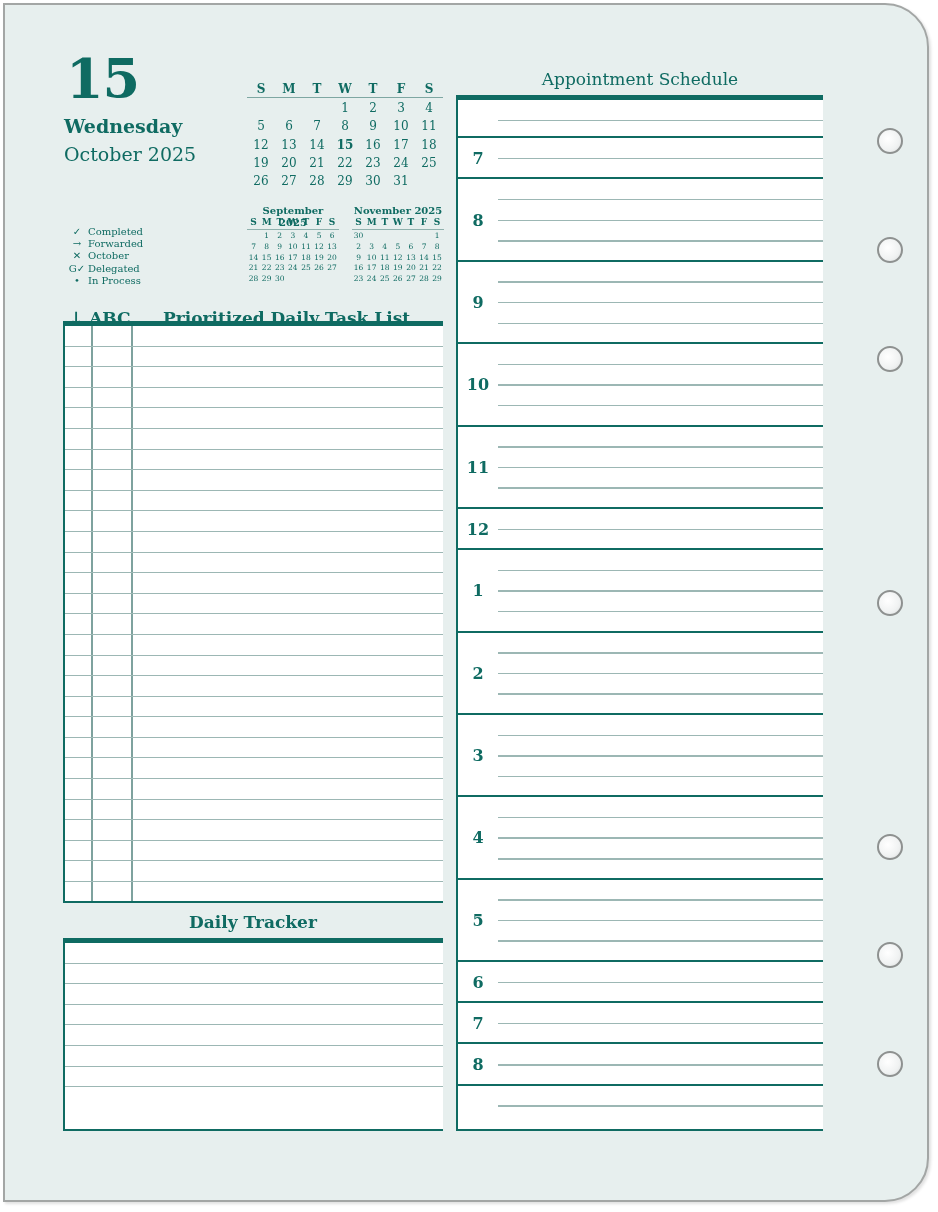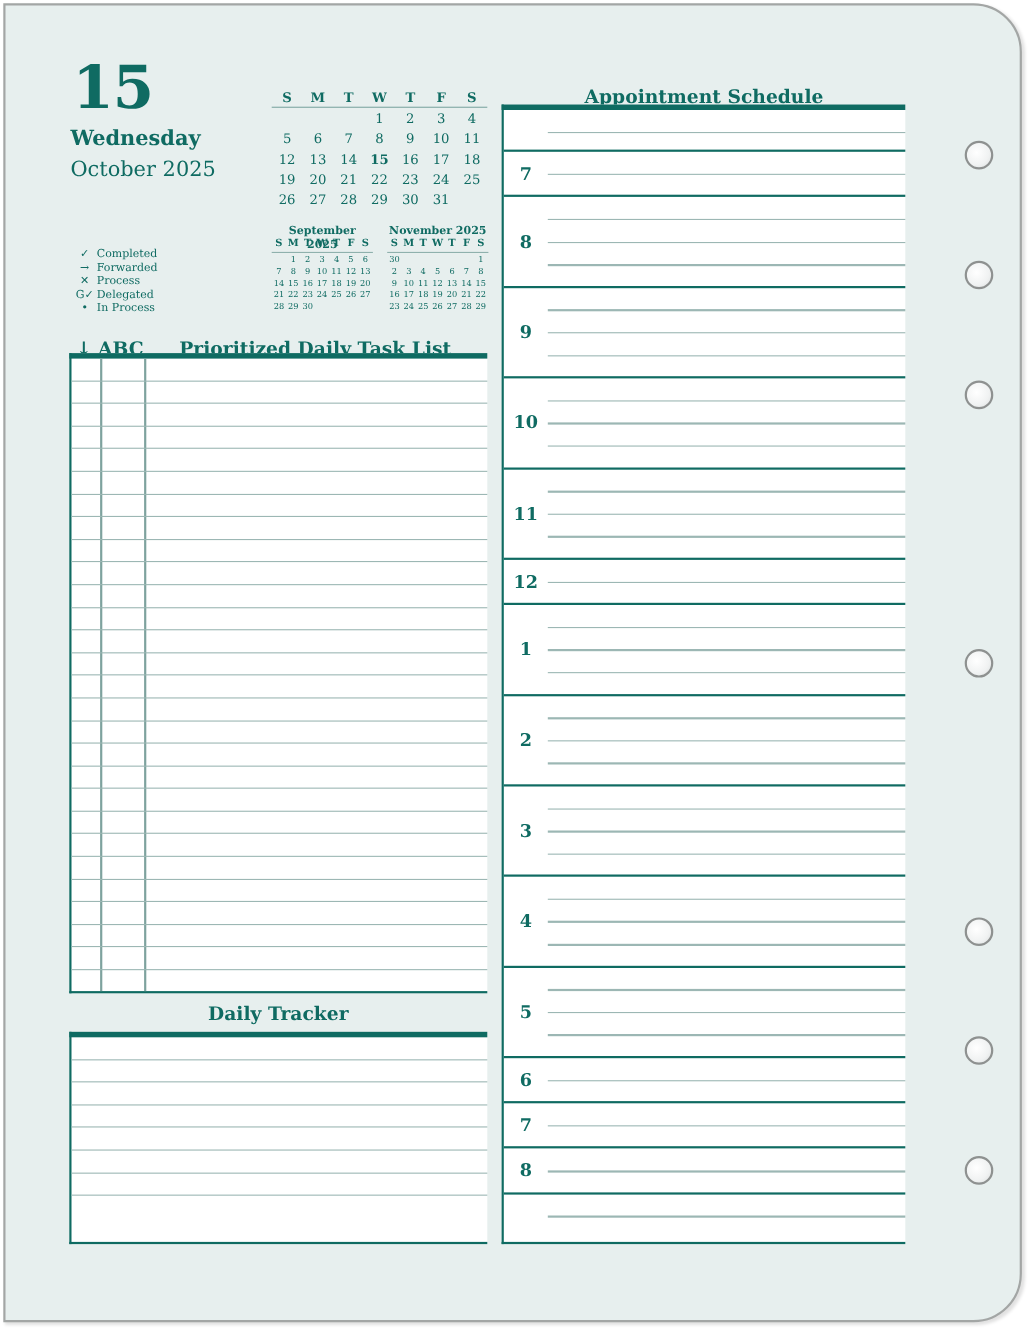--- a/index.html
+++ b/index.html
@@ -39,21 +39,21 @@
   .task-row:last-child { border-bottom:none; }
   .vcol { position:absolute; top:0; bottom:0; width:1.5px; background:#7ea29e; }
 
   .tracker-title { position:absolute; left:63px; top:912px; width:380px; text-align:center; font-size:17px; font-weight:bold; }
   .tracker-box { position:absolute; left:63px; top:938px; width:380px; height:193px; background:#ffffff;
                  border-top:5px solid #0f6b62; border-left:2px solid #0f6b62; border-bottom:2px solid #0f6b62; box-sizing:border-box; }
   .tracker-sub { height:22px; line-height:22px; font-size:10px; font-weight:bold; text-align:center; border-bottom:2px solid #0f6b62; box-sizing:border-box; }
   .tracker-row { height:20.6px; border-bottom:1.5px solid #9cb7b4; box-sizing:border-box; }
   .tracker-row:last-child { border-bottom:none; }
 
-  .appt-title { position:absolute; left:457px; top:69px; width:366px; text-align:center; font-size:17px; font-weight:bold;margin-top:10px; }
+  .appt-title { position:absolute; left:457px; top:69px; width:366px; text-align:center; font-size:17px; font-weight:normal; }
   .appt-box { position:absolute; left:456px; top:95px; width:367px; height:1036px; background:#ffffff;
               border-top:5px solid #0f6b62; border-left:2px solid #0f6b62; border-bottom:2px solid #0f6b62; box-sizing:border-box; }
   .slot { position:relative; border-bottom:2px solid #0f6b62; box-sizing:border-box; }
   .slot:last-child { border-bottom:none; }
   .slot .hr { position:absolute; left:0; width:40px; text-align:center; font-size:16px; font-weight:bold; top:50%; transform:translateY(-50%); }
   .slot .ln { position:absolute; left:40px; right:0; height:1.5px; background:#9cb7b4; }
 </style>
 </head>
 <body>
 
@@ -219,21 +219,21 @@
     <div class="row">
       <span class="sym">✓</span>
       <span>Completed</span>
     </div>
     <div class="row">
       <span class="sym">→</span>
       <span>Forwarded</span>
     </div>
     <div class="row">
       <span class="sym">✕</span>
-      <span>Process</span>
+      <span>October</span>
     </div>
     <div class="row">
       <span class="sym">G✓</span>
       <span>Delegated</span>
     </div>
     <div class="row">
       <span class="sym">•</span>
       <span>In Process</span>
     </div>
   </div>

